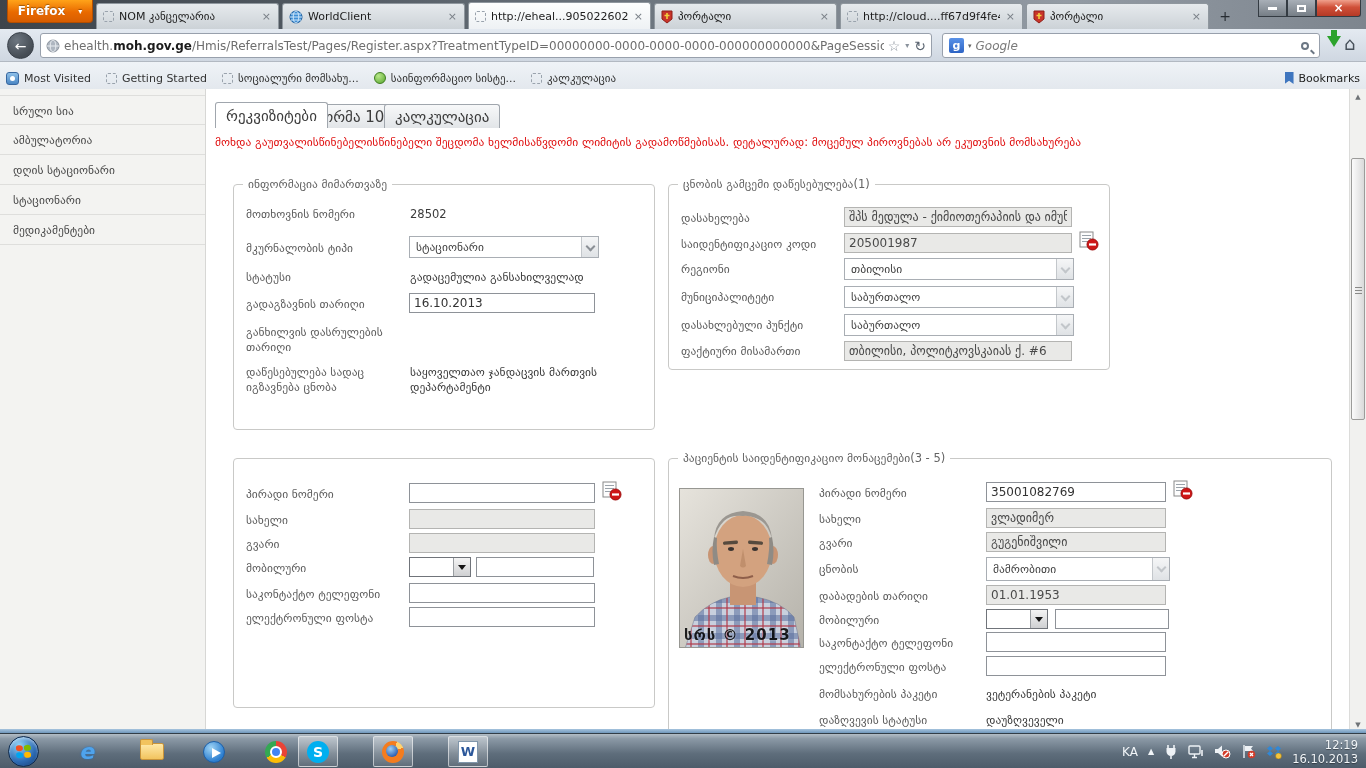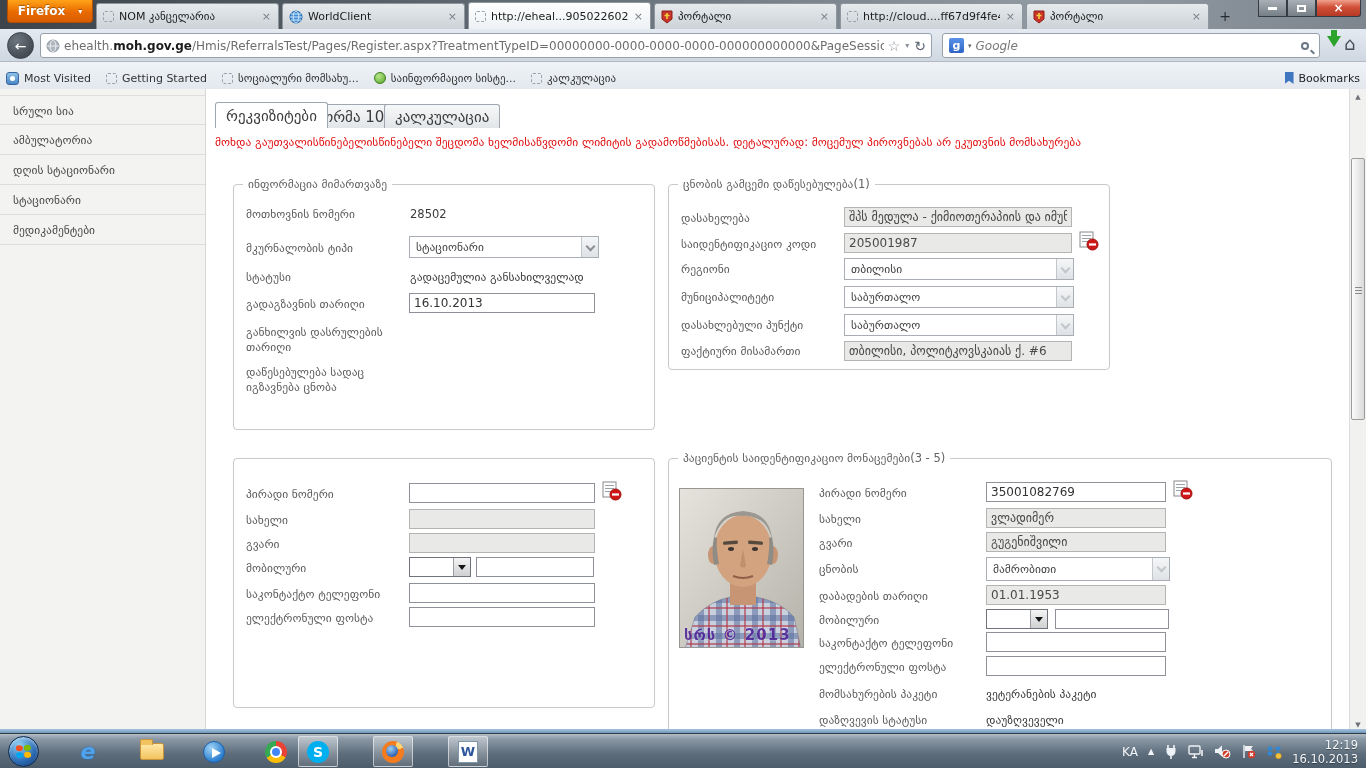--- a/index.html
+++ b/index.html
@@ -96,21 +96,21 @@
     border-right:2px solid #8b9096;border-bottom:2px solid #8b9096;transform:rotate(45deg);}
   .sel.dis .sel-arrow::after{border-color:#c2c6ca;}
   .combo{position:absolute;height:20px;border:1px solid #70747a;background:#fff;display:flex;}
   .combo-field{flex:1;}
   .combo-btn{width:17px;background:linear-gradient(#f4f4f4,#cfd0d2);border-left:1px solid #9a9ea2;
     display:flex;align-items:flex-start;justify-content:center;cursor:pointer;}
   .combo-btn::after{content:"";border:4px solid transparent;border-top:5px solid #141414;margin-top:7px;}
   .stopbtn{position:absolute;width:20px;height:20px;cursor:pointer;}
 
   .photo{position:absolute;left:10px;top:29px;width:125px;height:160px;border:1px solid #979792;overflow:hidden;background:#cdc9c1;}
-  .wm{position:absolute;left:4px;bottom:3px;font-size:15px;font-weight:bold;color:#4c1d95;opacity:.85;
+  .wm{position:absolute;left:4px;bottom:3px;font-size:15px;font-weight:bold;color:#000000;opacity:.85;
     text-shadow:0 0 2px rgba(255,255,255,.7);letter-spacing:1px;}
 
   .sbar{position:absolute;right:0;top:0;width:17px;height:100%;background:#f1f1ef;border-left:1px solid #dcdcda;}
   .sbar-btn{position:absolute;left:0;width:100%;height:16px;display:flex;align-items:center;justify-content:center;
     font-size:7px;color:#6f7377;cursor:pointer;}
   .sbar-thumb{position:absolute;left:1px;width:14px;top:69px;height:262px;
     background:linear-gradient(90deg,#fbfbfb,#dadada);border:1px solid #9c9c9a;border-radius:2px;cursor:pointer;}
   .sbar-grip{position:absolute;left:3px;top:128px;width:7px;height:1px;background:#8a8a88;
     box-shadow:0 3px 0 #8a8a88,0 6px 0 #8a8a88;}
   .bstrip{position:absolute;left:0;right:0;bottom:0;height:4px;background:linear-gradient(#a6c4de,#6f96ba);}
@@ -293,20 +293,21 @@
 
       <span class="lbl" style="left:12px;top:85px">სტატუსი</span>
       <span class="val" style="left:176px;top:85px">გადაცემულია განსახილველად</span>
 
       <span class="lbl" style="left:12px;top:112px">გადაგზავნის თარიღი</span>
       <input class="inp" style="left: 175px; top: 108px; width: 186px;" readonly="" value="16.10.2013">
 
       <span class="lbl" style="left:12px;top:140px;width:150px">განხილვის დასრულების თარიღი</span>
 
       <span class="lbl" style="left:12px;top:180px;width:165px">დაწესებულება სადაც იგზავნება ცნობა</span>
+      <span class="val" style="left:176px;top:180px;width:230px">საყოველთაო ჯანდაცვის მართვის დეპარტამენტი</span>
     </div>
 
     <div class="fs" style="left:668px;top:95px;width:442px;height:186px">
       <span class="fs-legend">ცნობის გამცემი დაწესებულება(1)</span>
 
       <span class="lbl" style="left:12px;top:26px">დასახელება</span>
       <input class="inp dis" style="left: 175px; top: 22px; width: 228px;" readonly="" value="შპს მედულა - ქიმიოთერაპიის და იმუნოთერა">
 
       <span class="lbl" style="left:12px;top:52px">საიდენტიფიკაციო კოდი</span>
       <input class="inp dis" style="left: 175px; top: 48px; width: 228px;" readonly="" value="205001987">

